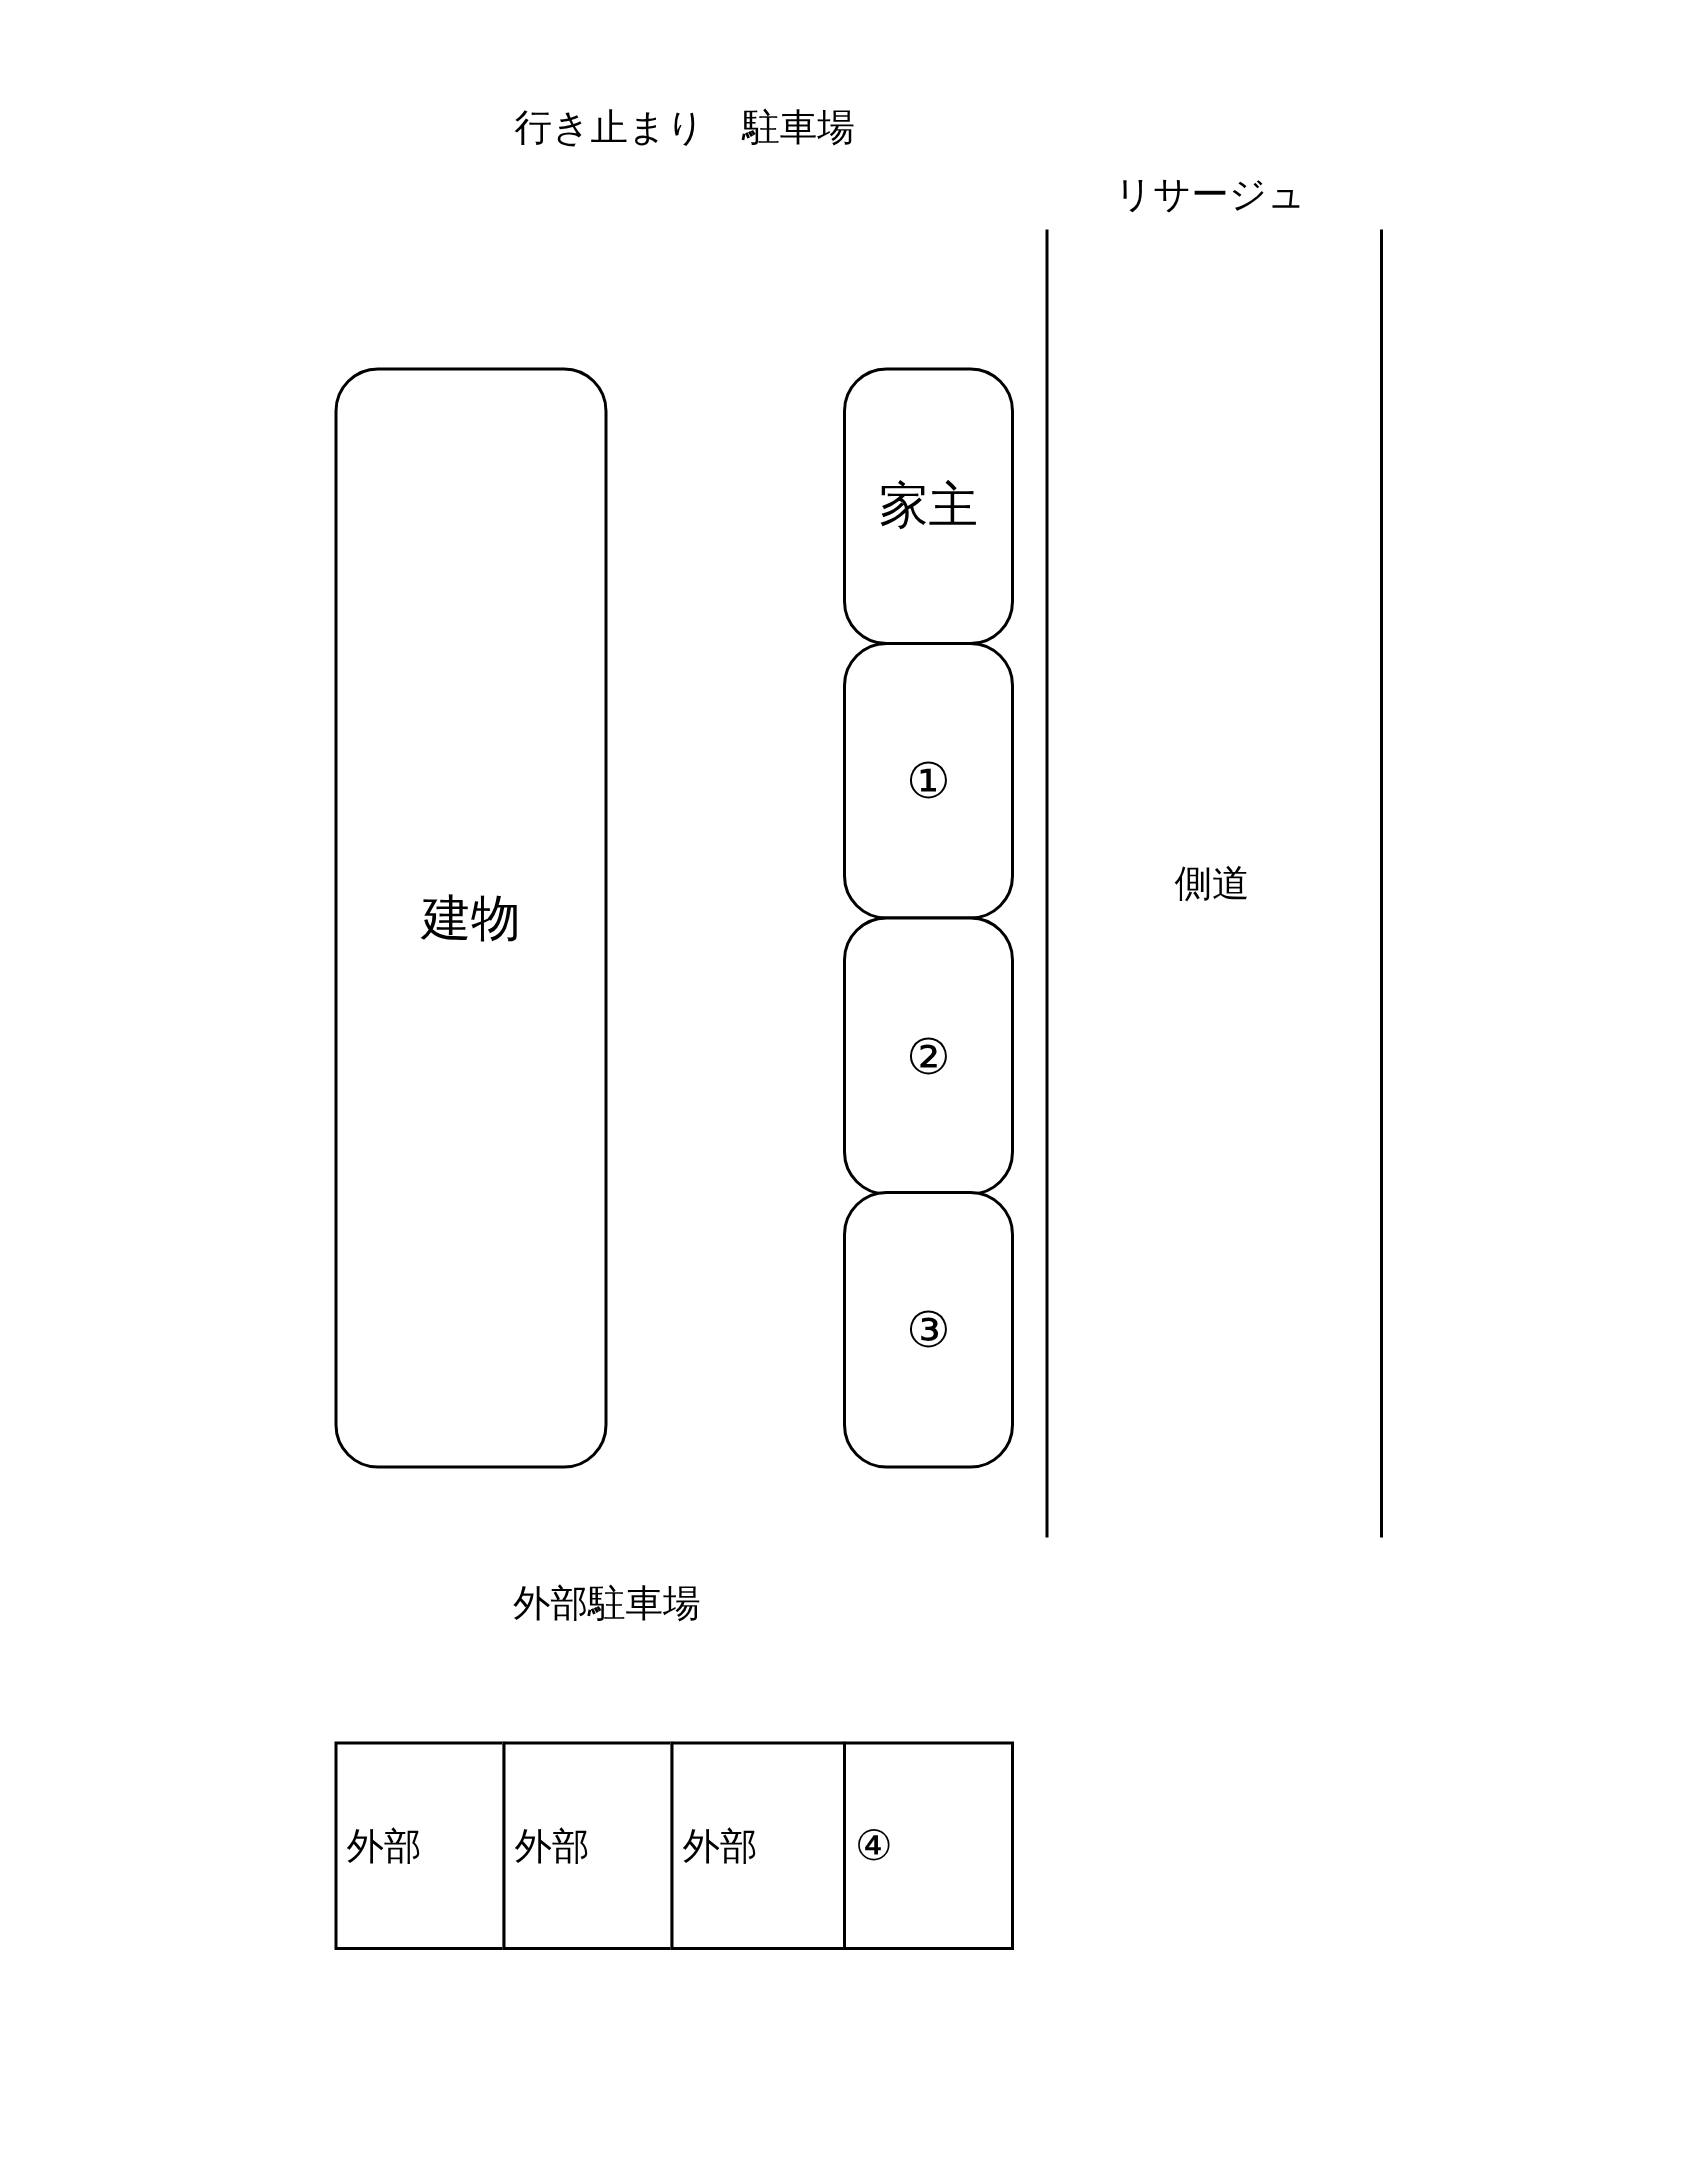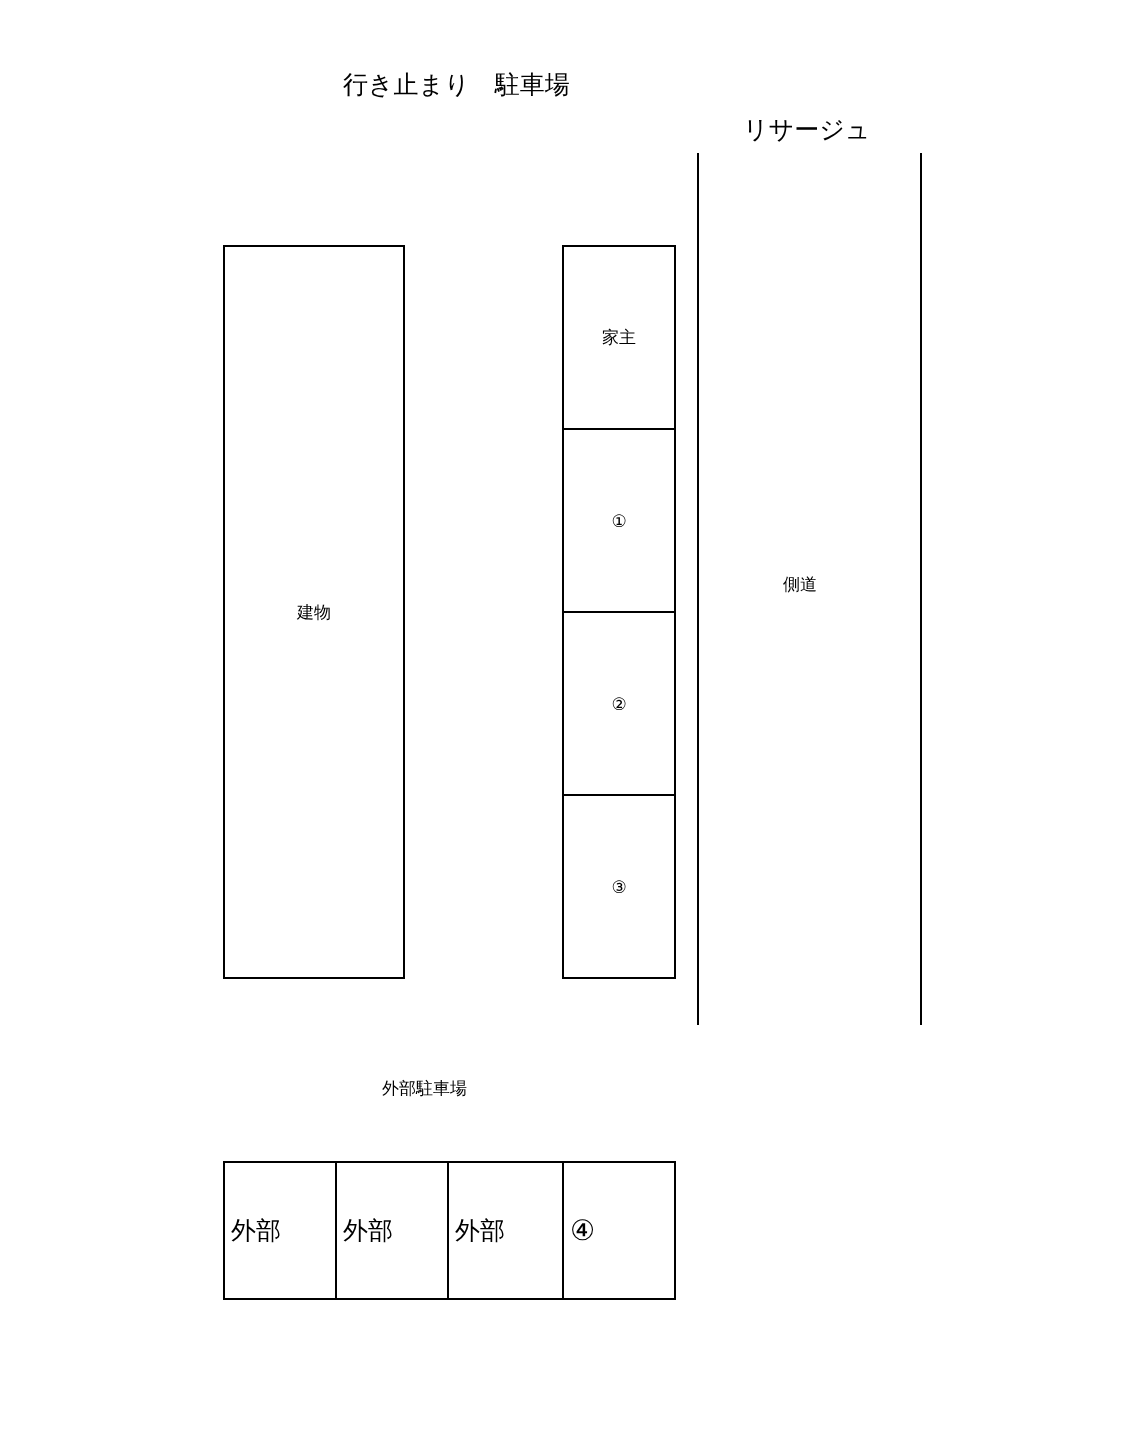--- a/index.html
+++ b/index.html
@@ -1,21 +1,21 @@
 <!DOCTYPE html>
 <html><head>
   <meta charset="utf-8">
   <style>
     html, body { margin: 0; padding: 0; background: #ffffff; }
     body { width: 1134px; height: 1440px; position: relative; overflow: hidden;
            font-family: "DejaVu Sans", "Liberation Sans", sans-serif; color: #000; }
-    .label { position: absolute; font-size: 17px; line-height: 1; white-space: nowrap; }
+    .label { position: absolute; font-size: 25px; line-height: 1; white-space: nowrap; }
     .box { position: absolute; border: 2px solid #000; box-sizing: border-box; background: #fff; }
     .vline { position: absolute; width: 2px; background: #000; }
-    .cell-center { display: flex; align-items: center; justify-content: center; font-size: 17px; }
+    .cell-center { display: flex; align-items: center; justify-content: center; font-size: 33px; border-radius: 29px; }
     .cell-left { display: flex; align-items: center; justify-content: flex-start; font-size: 25px; padding-left: 6px; box-sizing: border-box; }
   </style>
 </head>
 <body>
 
 <div class="label" style="left:343px; top:72px; font-size:25px;">行き止まり　駐車場</div>
 
 <div class="label" style="left:743px; top:117px; font-size:25px;">リサージュ</div>
 
 <div class="box cell-center" style="left:223px; top:245px; width:182px; height:734px;">
@@ -34,21 +34,21 @@
   </div>
   <div class="box cell-center" style="left:562px; top:794px; width:114px; height:185px;">
     <span>③</span>
   </div>
 </div>
 
 <div class="vline" style="left:697px; top:153px; height:872px;"></div>
 <div class="vline" style="left:920px; top:153px; height:872px;"></div>
 <div class="label" style="left:783px; top:576px;">側道</div>
 
-<div class="label" style="left:342px; top:1080px;margin-left:40px;">外部駐車場</div>
+<div class="label" style="left:342px; top:1056px;">外部駐車場</div>
 
 <div>
   <div class="box cell-left" style="left:223px; top:1161px; width:114px; height:139px;">
     <span>外部</span>
   </div>
   <div class="box cell-left" style="left:335px; top:1161px; width:114px; height:139px;">
     <span>外部</span>
   </div>
   <div class="box cell-left" style="left:447px; top:1161px; width:117px; height:139px;">
     <span>外部</span>

